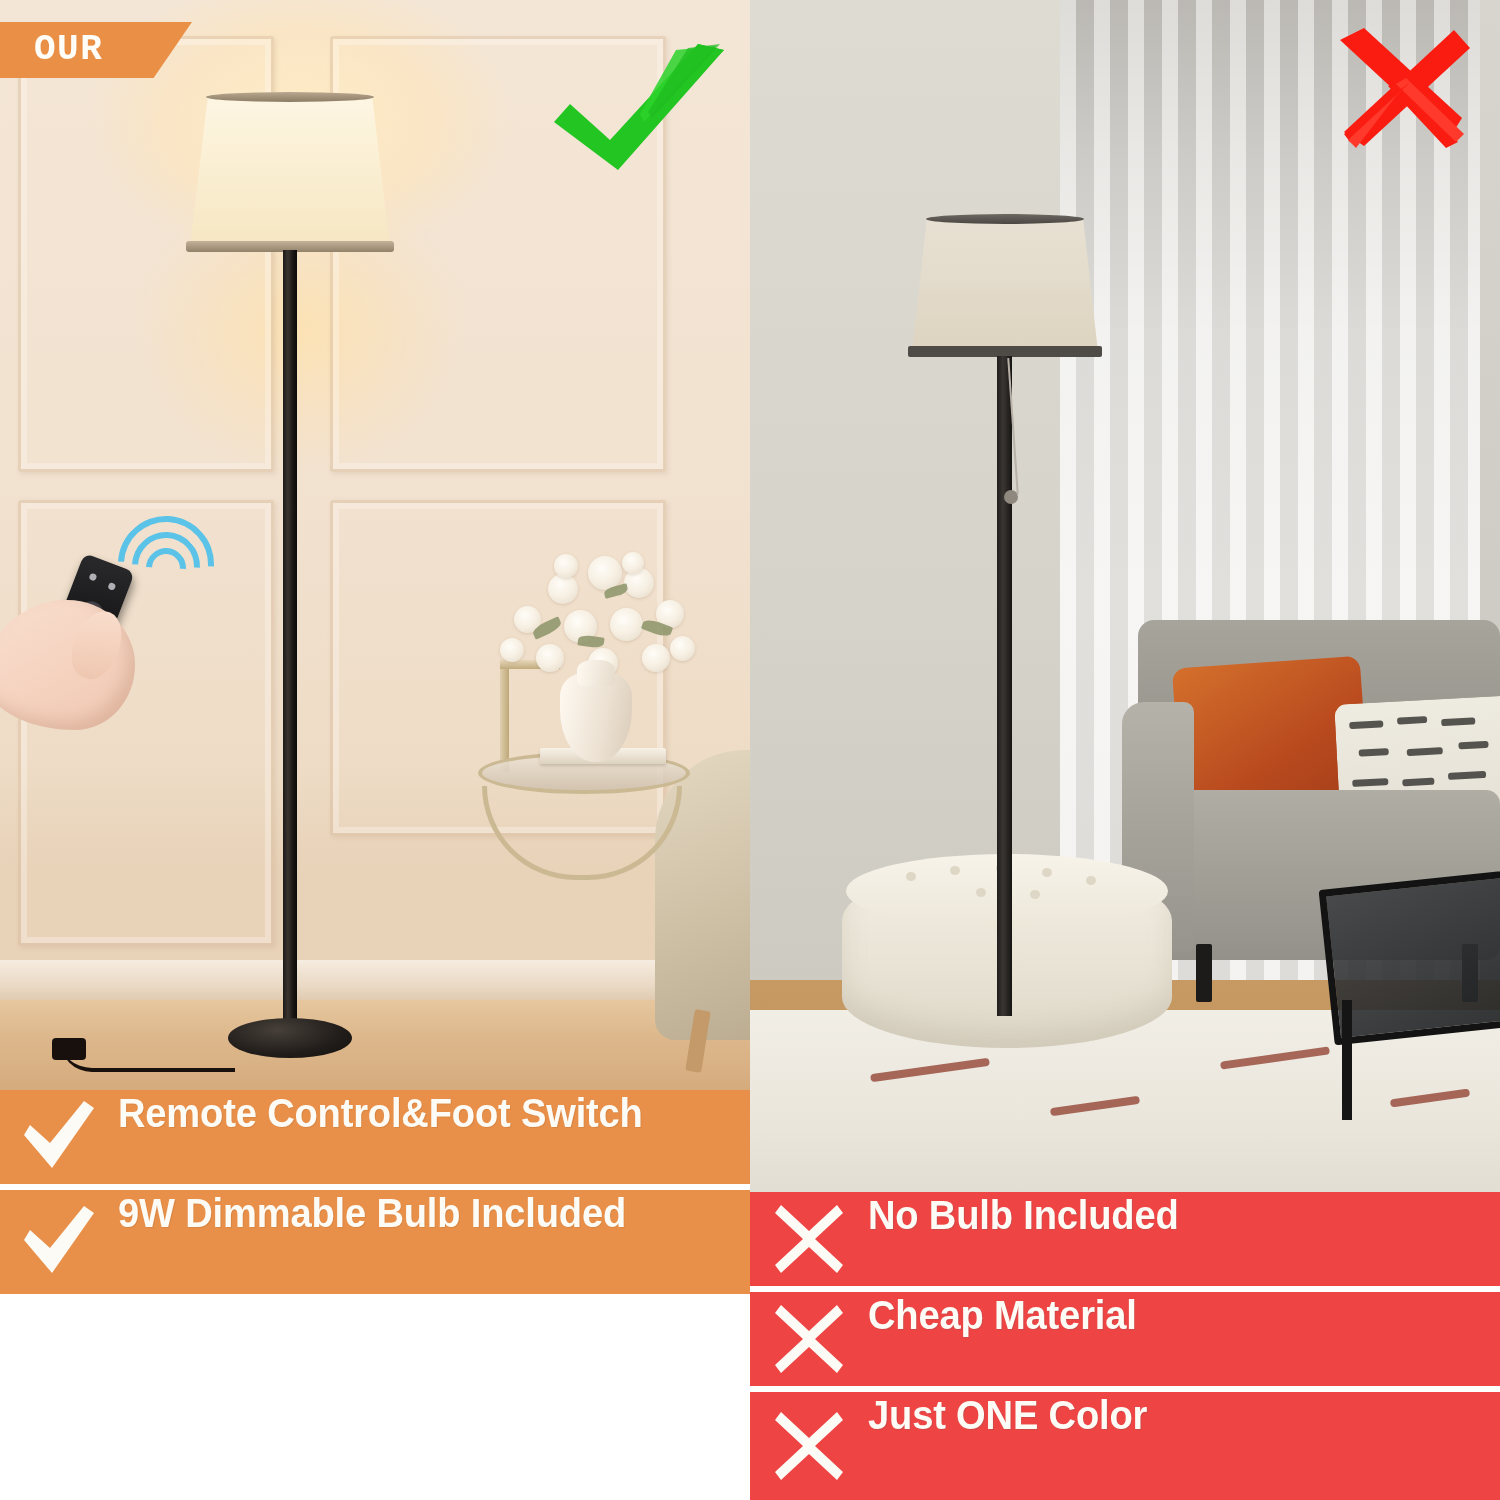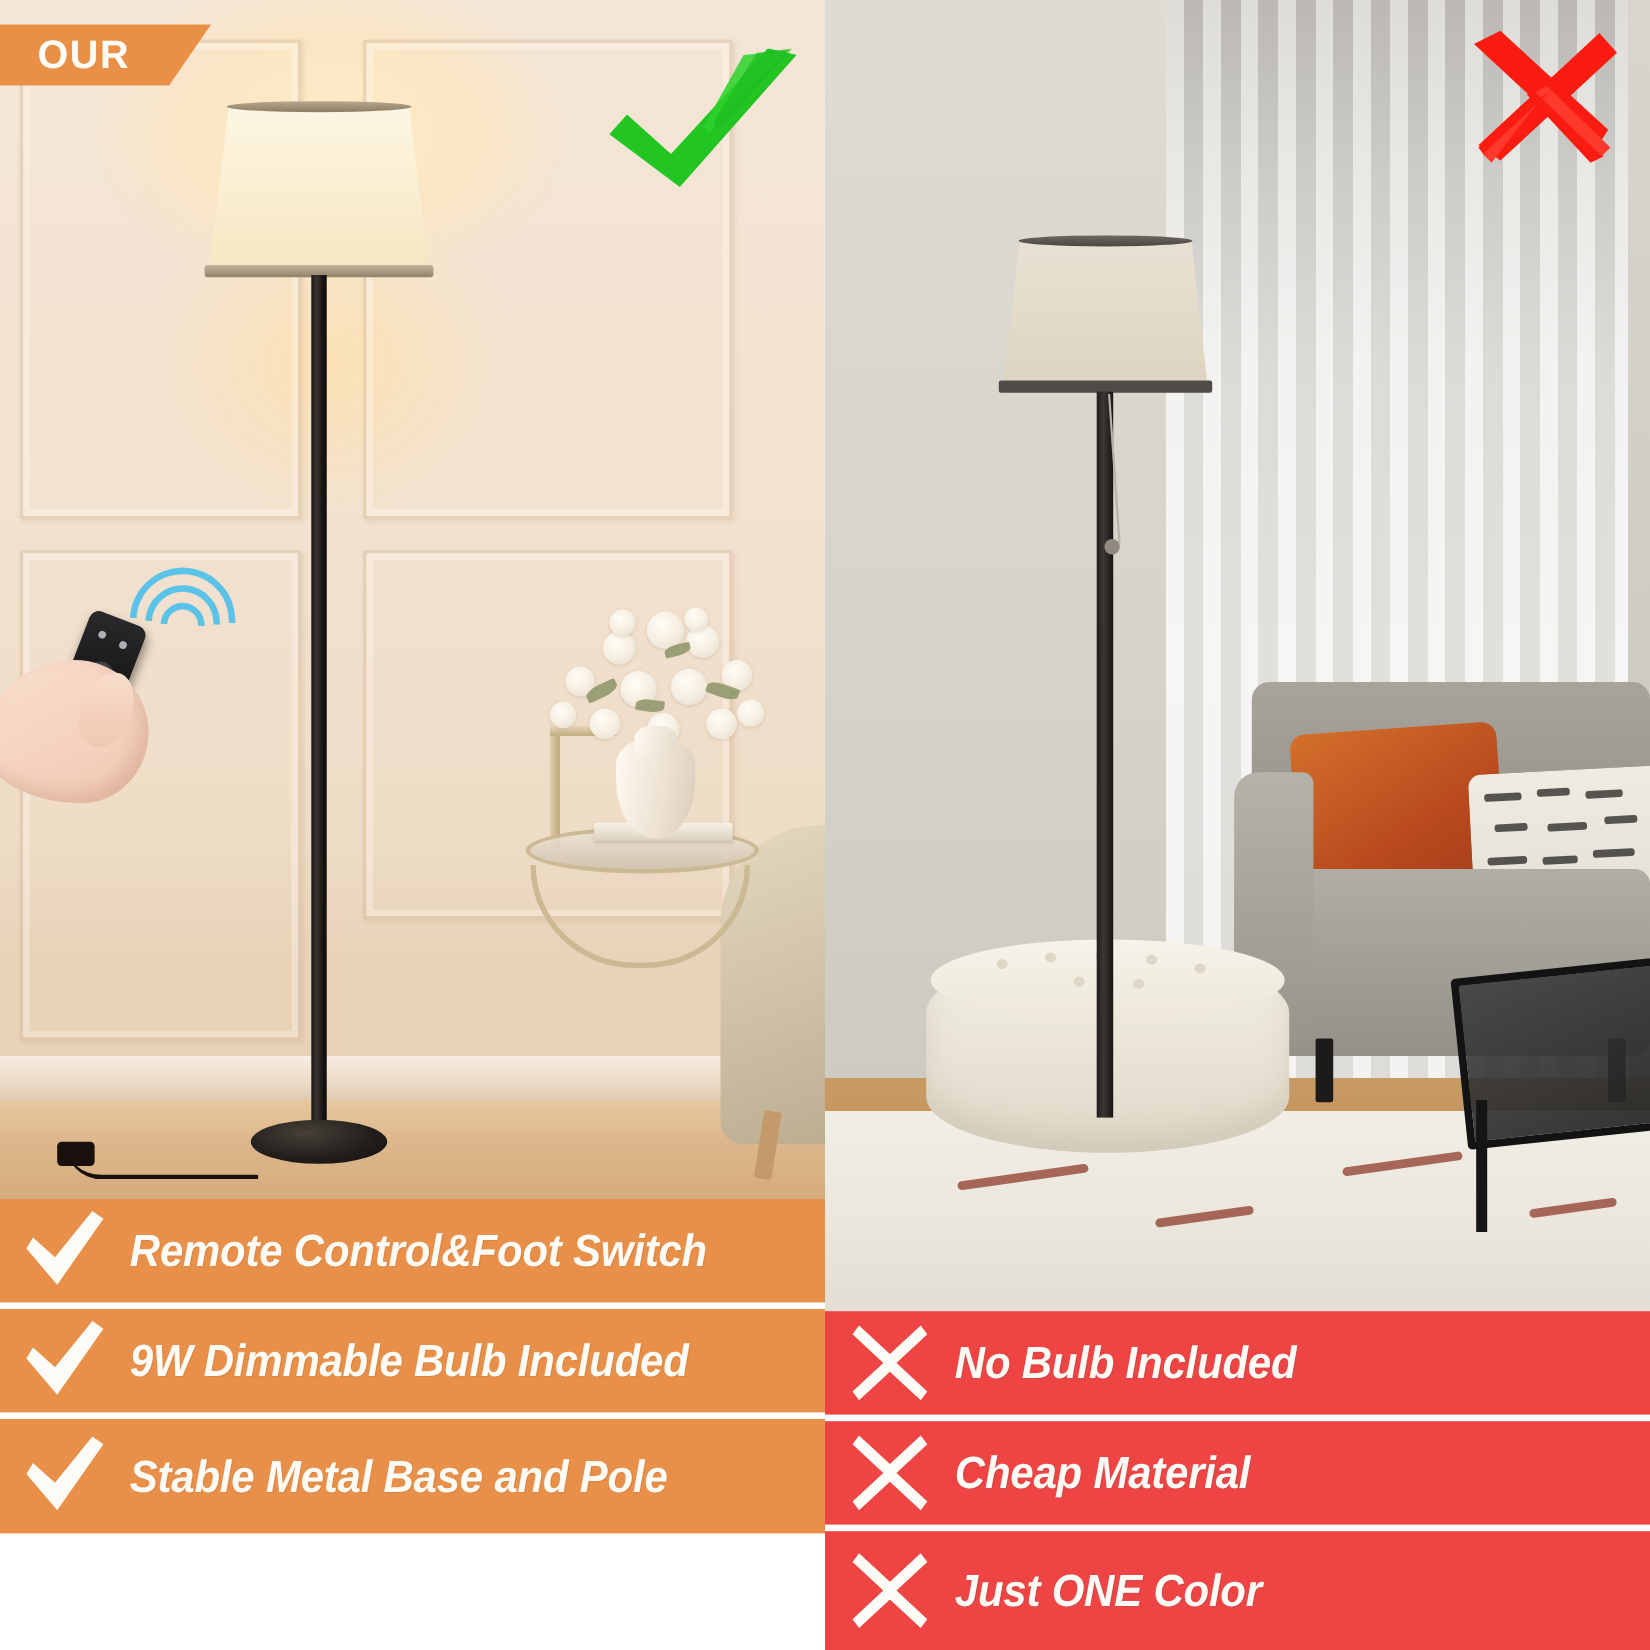--- a/index.html
+++ b/index.html
@@ -147,33 +147,33 @@
       repeating-linear-gradient(0deg,transparent 0px,transparent 18px,rgba(0,0,0,0) 18px,rgba(0,0,0,0) 24px),
       linear-gradient(180deg,#eeebe1,#e2ded2);}
   .dash{position:absolute;height:7px;border-radius:3px;background:#3b3a36;opacity:.85;}
 
   .table-glass{position:absolute;left:576px;top:876px;width:250px;height:142px;transform:rotate(-6deg);
     background:linear-gradient(160deg,rgba(60,62,64,.88),rgba(30,32,34,.92));border:7px solid #121312;border-radius:4px;}
   .table-leg{position:absolute;top:1000px;width:10px;height:120px;background:#141514;}
 
   
   .badge{position:absolute;top:22px;height:56px;background:#ea8f46;display:flex;align-items:center;
-    box-sizing:border-box;}
+    box-sizing:border-box;font-family:Liberation Mono, monospace;}
   .badge span{color:#fffdf8;font-weight:bold;font-size:36px;letter-spacing:1.5px;line-height:1;}
   .badge-our{left:0;width:192px;padding-left:34px;clip-path:polygon(0 0,100% 0,80% 100%,0 100%);}
   .badge-others{left:778px;width:216px;padding-left:32px;clip-path:polygon(0 0,100% 0,82% 100%,0 100%);}
 
   
   .mark-check{position:absolute;left:548px;top:44px;width:180px;height:130px;}
   .mark-x{position:absolute;left:1330px;top:22px;width:142px;height:136px;}
 
   
   .rows-left{position:absolute;left:0;top:1090px;width:750px;height:410px;}
   .rows-right{position:absolute;left:750px;top:1192px;width:750px;height:308px;}
-  .frow{display:flex;align-items:center;box-sizing:border-box;width:100%;font-style:italic;}
+  .frow{display:flex;box-sizing:border-box;width:100%;}
   .rows-left .frow{background:#e8904a;height:100px;border-bottom:6px solid #ffffff;}
   .rows-left .frow:last-child{border-bottom:none;height:104px;}
   .rows-right .frow{background:#ef4444;height:100px;border-bottom:6px solid #ffffff;}
   .rows-right .frow:last-child{border-bottom:none;height:108px;}
   .ficon{width:118px;min-width:118px;display:flex;align-items:center;justify-content:center;}
   .flabel{color:#fdfbf5;font-weight:bold;font-size:41px;letter-spacing:-.2px;
     transform:scaleX(.93);transform-origin:left center;white-space:nowrap;
     text-shadow:1px 1px 0 rgba(150,90,35,.18);}
   .rows-right .flabel{text-shadow:1px 1px 0 rgba(90,90,90,.2);}
 </style>
@@ -258,28 +258,20 @@
         <div class="flabel">Remote Control&amp;Foot Switch</div>
       </div>
       <div class="frow">
         <div class="ficon">
           <svg width="78" height="76" viewBox="0 0 78 76" aria-hidden="true">
             <path d="M4 36 L10 26 L30 44 L64 2 L74 9 L32 69 Z" fill="#FDFBF5"></path>
           </svg>
         </div>
         <div class="flabel">9W Dimmable Bulb Included</div>
       </div>
-      <div class="frow">
-        <div class="ficon">
-          <svg width="78" height="76" viewBox="0 0 78 76" aria-hidden="true">
-            <path d="M4 36 L10 26 L30 44 L64 2 L74 9 L32 69 Z" fill="#FDFBF5"></path>
-          </svg>
-        </div>
-        <div class="flabel">Stable Metal Base and Pole</div>
-      </div>
     </div>
   </div>
 
   <div class="panel panel-right">
 
     <div class="photo-right">
       <div class="wall-r"></div>
       <div class="blind"></div>
       <div class="blind-strip"></div>
       <div class="blind-strip2"></div>

